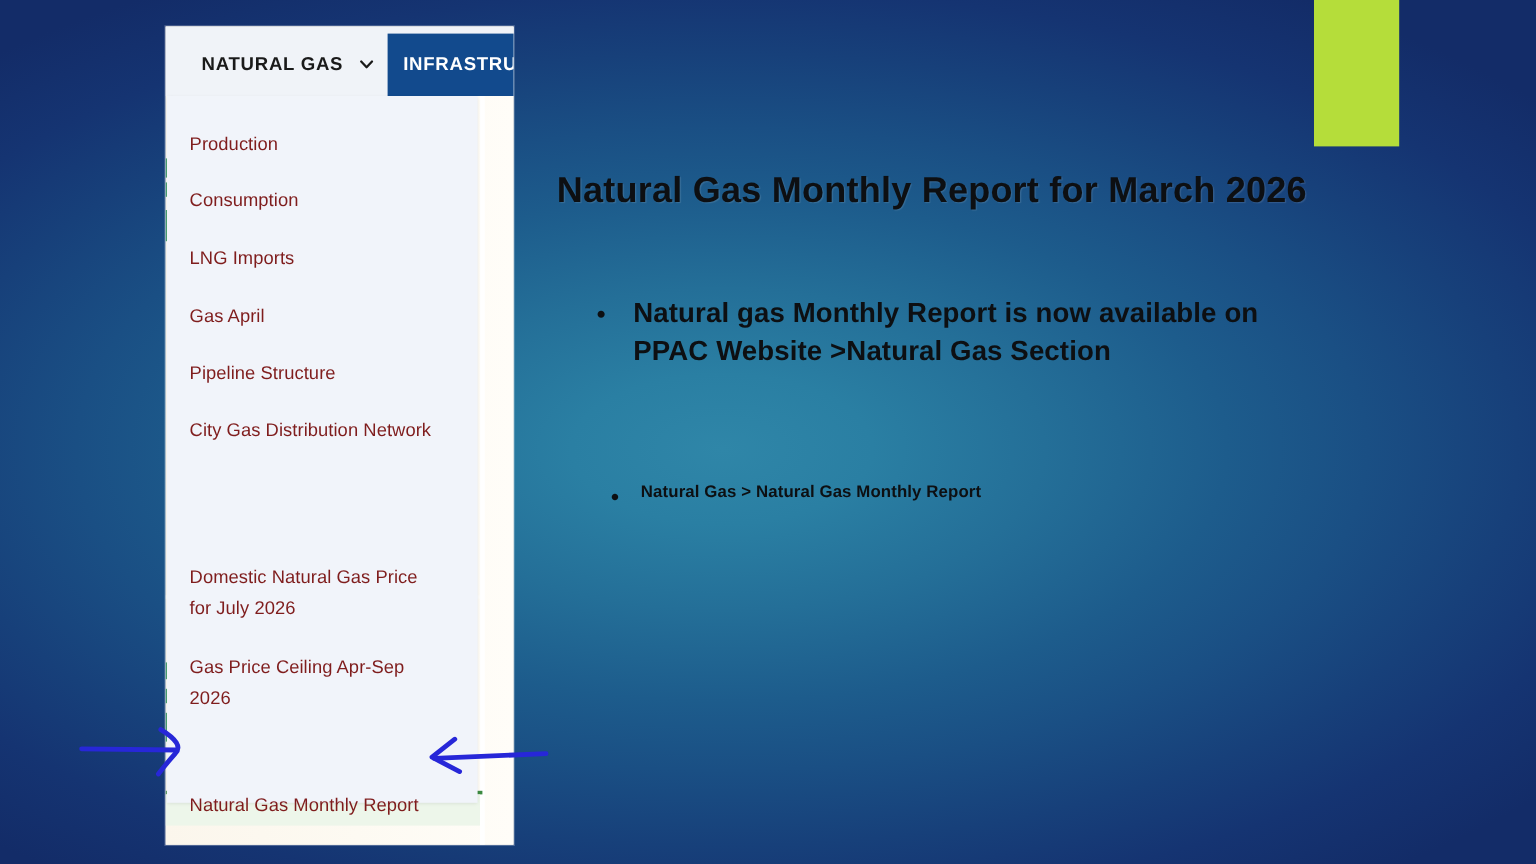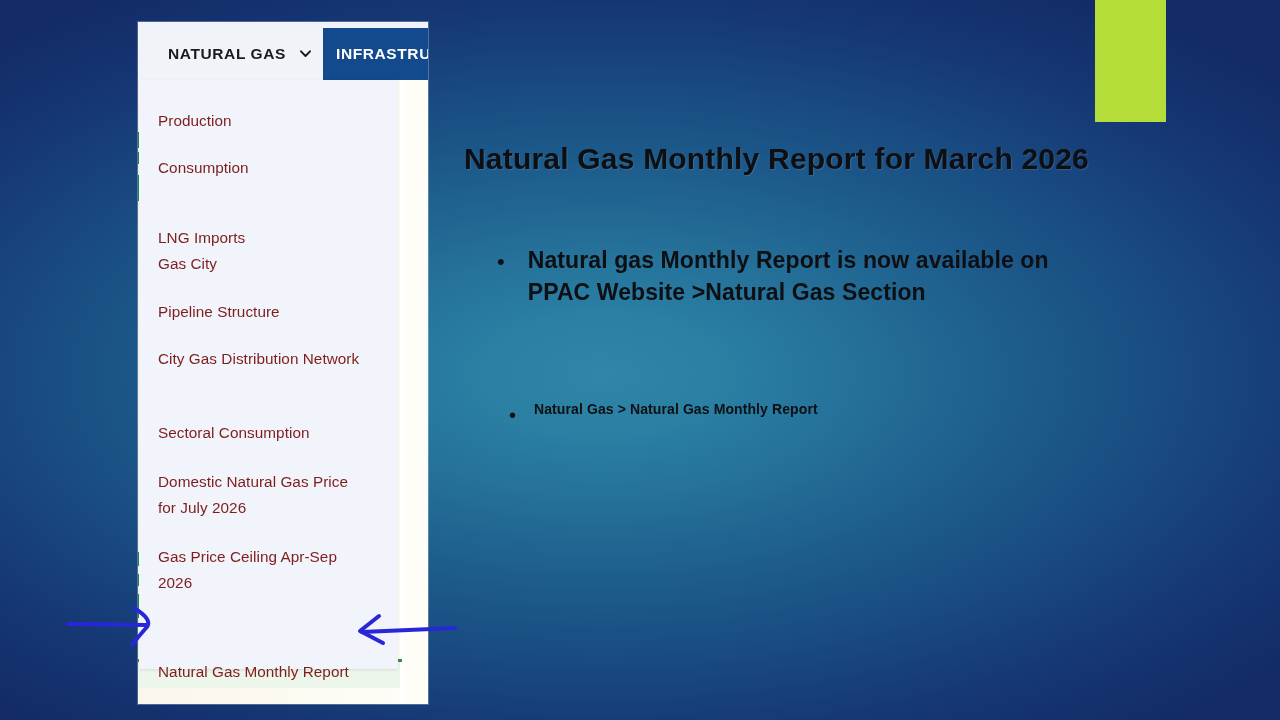--- a/index.html
+++ b/index.html
@@ -250,25 +250,24 @@
         </span>
       </div>
       <div class="nav-tab-infra">
         <span class="label">INFRASTRU</span>
       </div>
     </div>
 
     <div class="dropdown-panel">
       <div class="menu-item" style="top:28px;">Production</div>
       <div class="menu-item" style="top:75px;">Consumption</div>
-      <div class="menu-item" style="top:123px;margin-top:22px;">LNG Imports</div>
-      <div class="menu-item" style="top:171px;">Gas City</div>
+      <div class="menu-item" style="top:123px;">LNG Imports</div>
+      <div class="menu-item" style="top:171px;">Gas April</div>
       <div class="menu-item" style="top:219px;">Pipeline Structure</div>
       <div class="menu-item" style="top:266px;">City Gas Distribution Network</div>
-      <div class="menu-item" style="top:340px;">Sectoral Consumption</div>
       <div class="menu-item" style="top:389px;">Domestic Natural Gas Price for July 2026</div>
       <div class="menu-item" style="top:464px;">Gas Price Ceiling Apr-Sep 2026</div>
       <div class="menu-item" style="top:539px;margin-top:40px;">Natural Gas Monthly Report</div>
     </div>
   </div>
 
   <div class="slide-title">Natural Gas Monthly Report for March 2026</div>
 
   <div class="bullet-block" id="bullet-1">
     <span class="dot">•</span>

